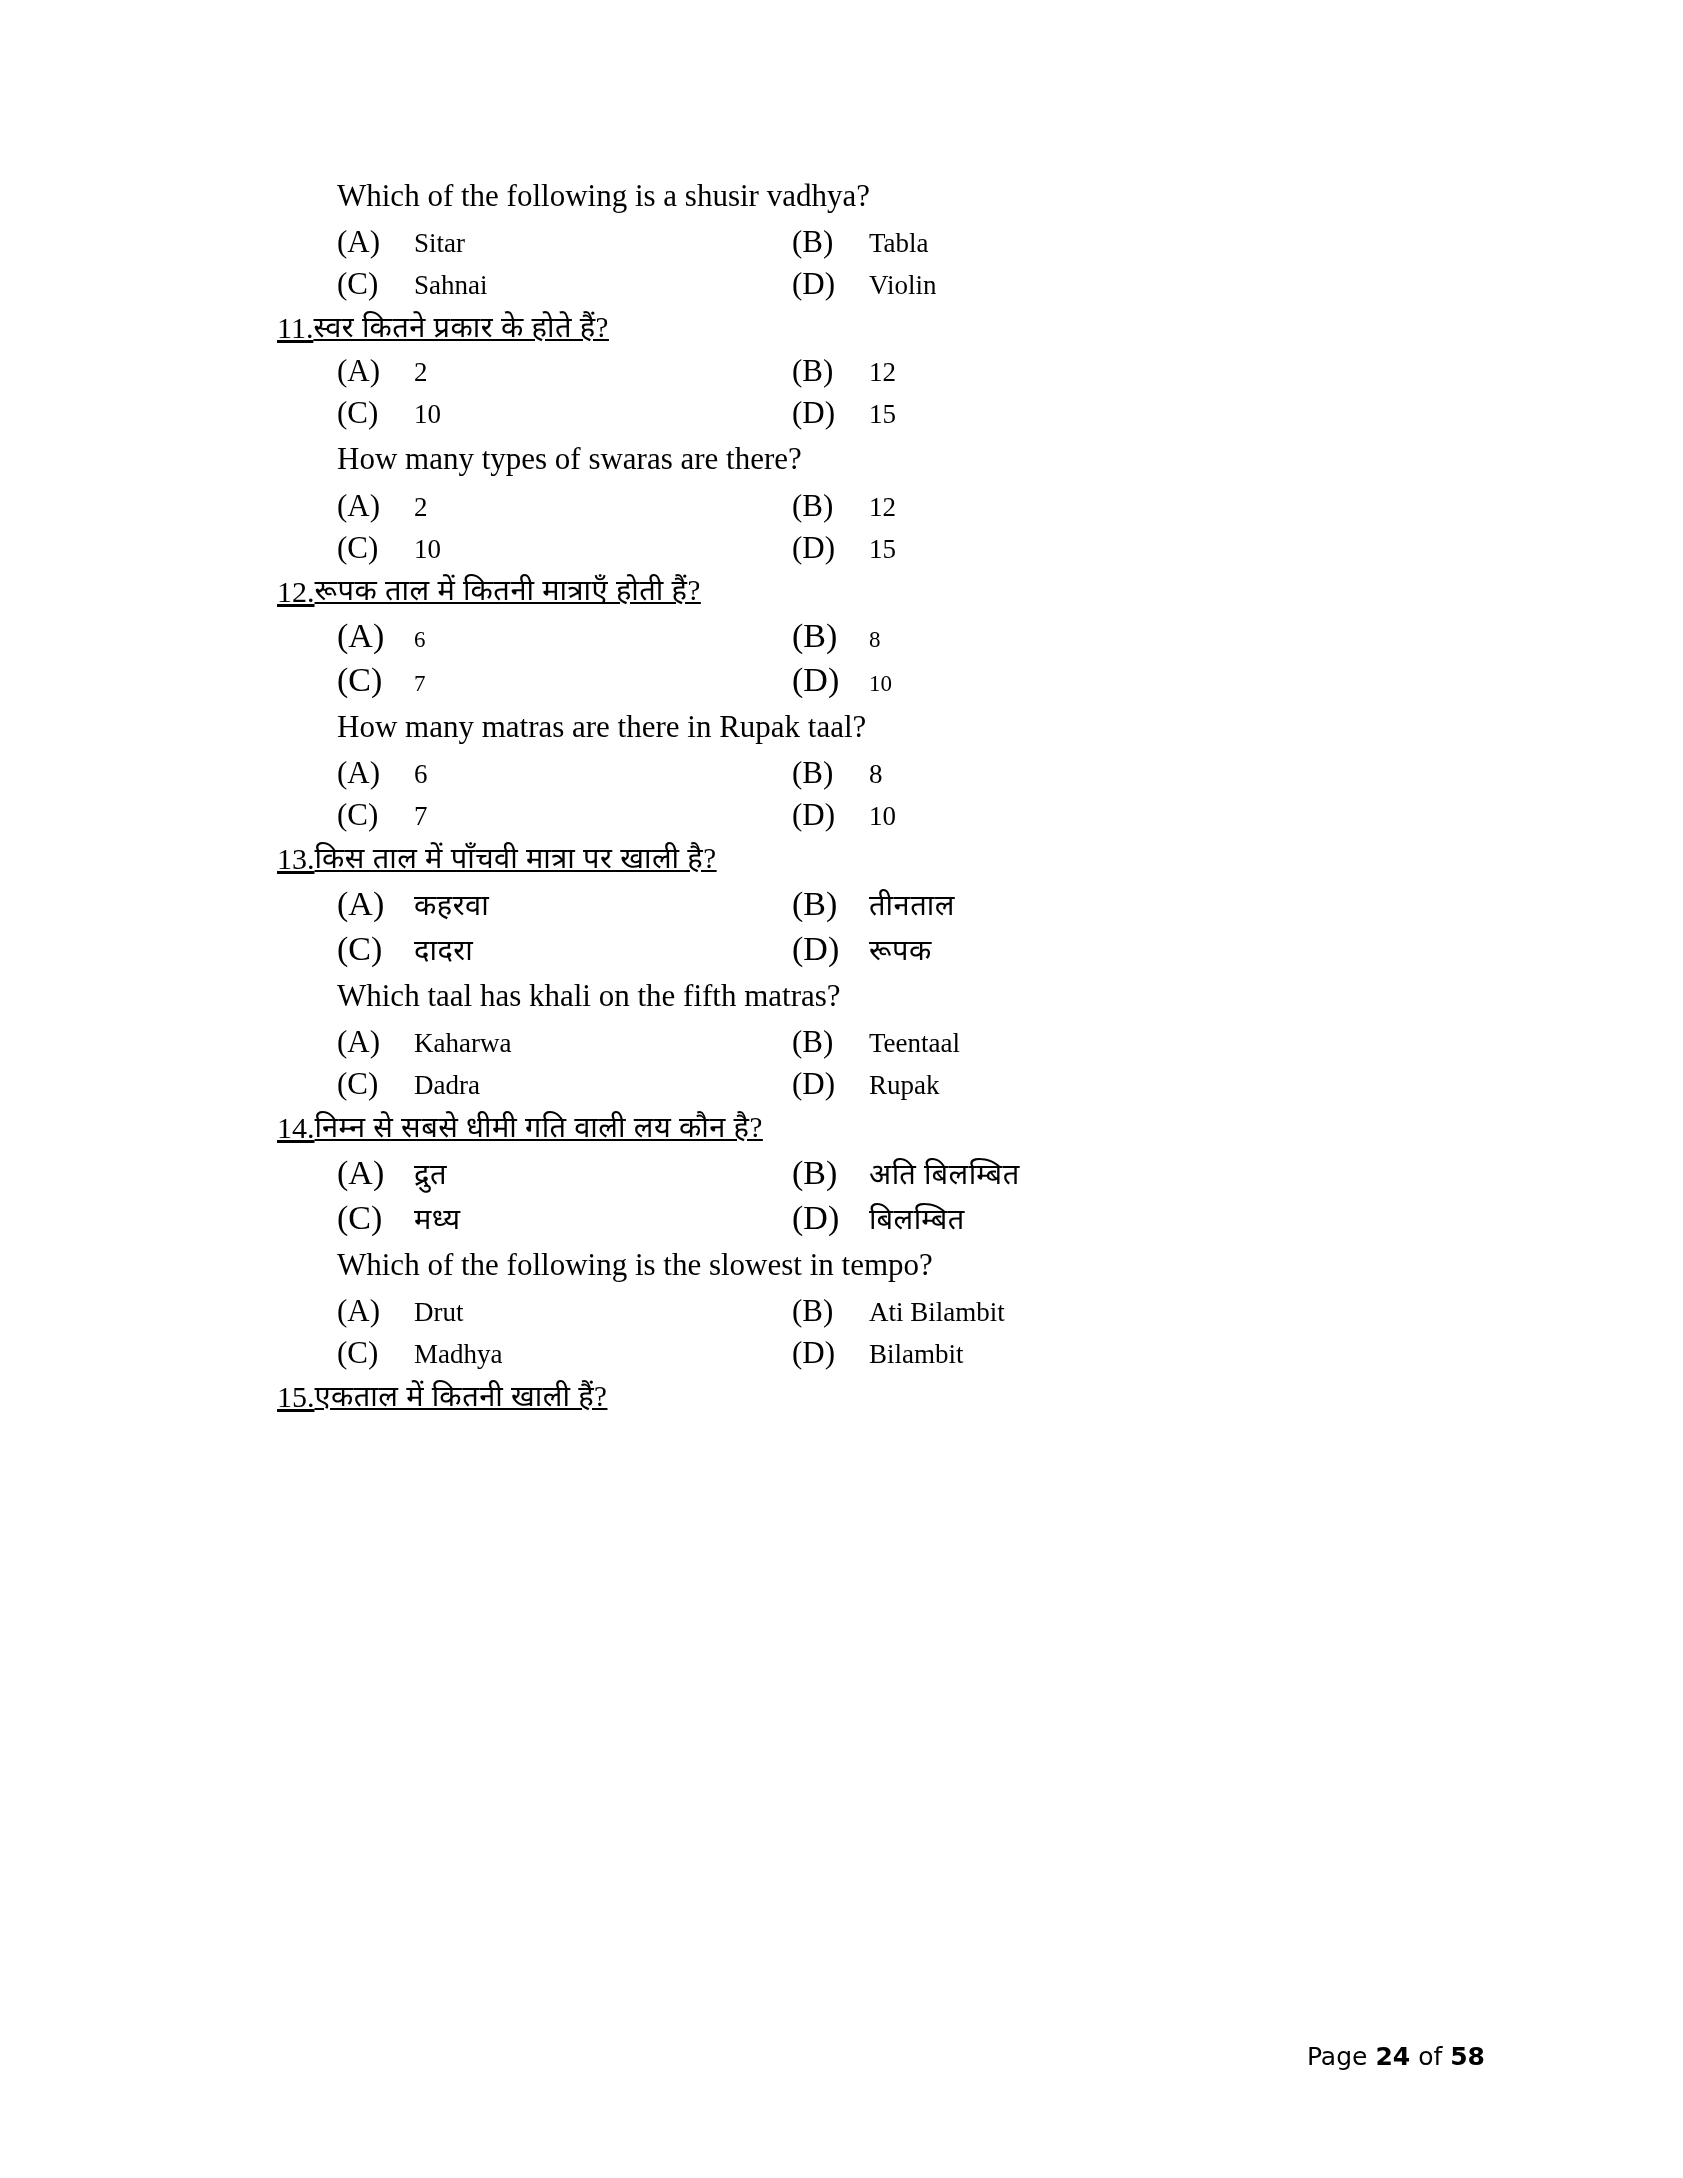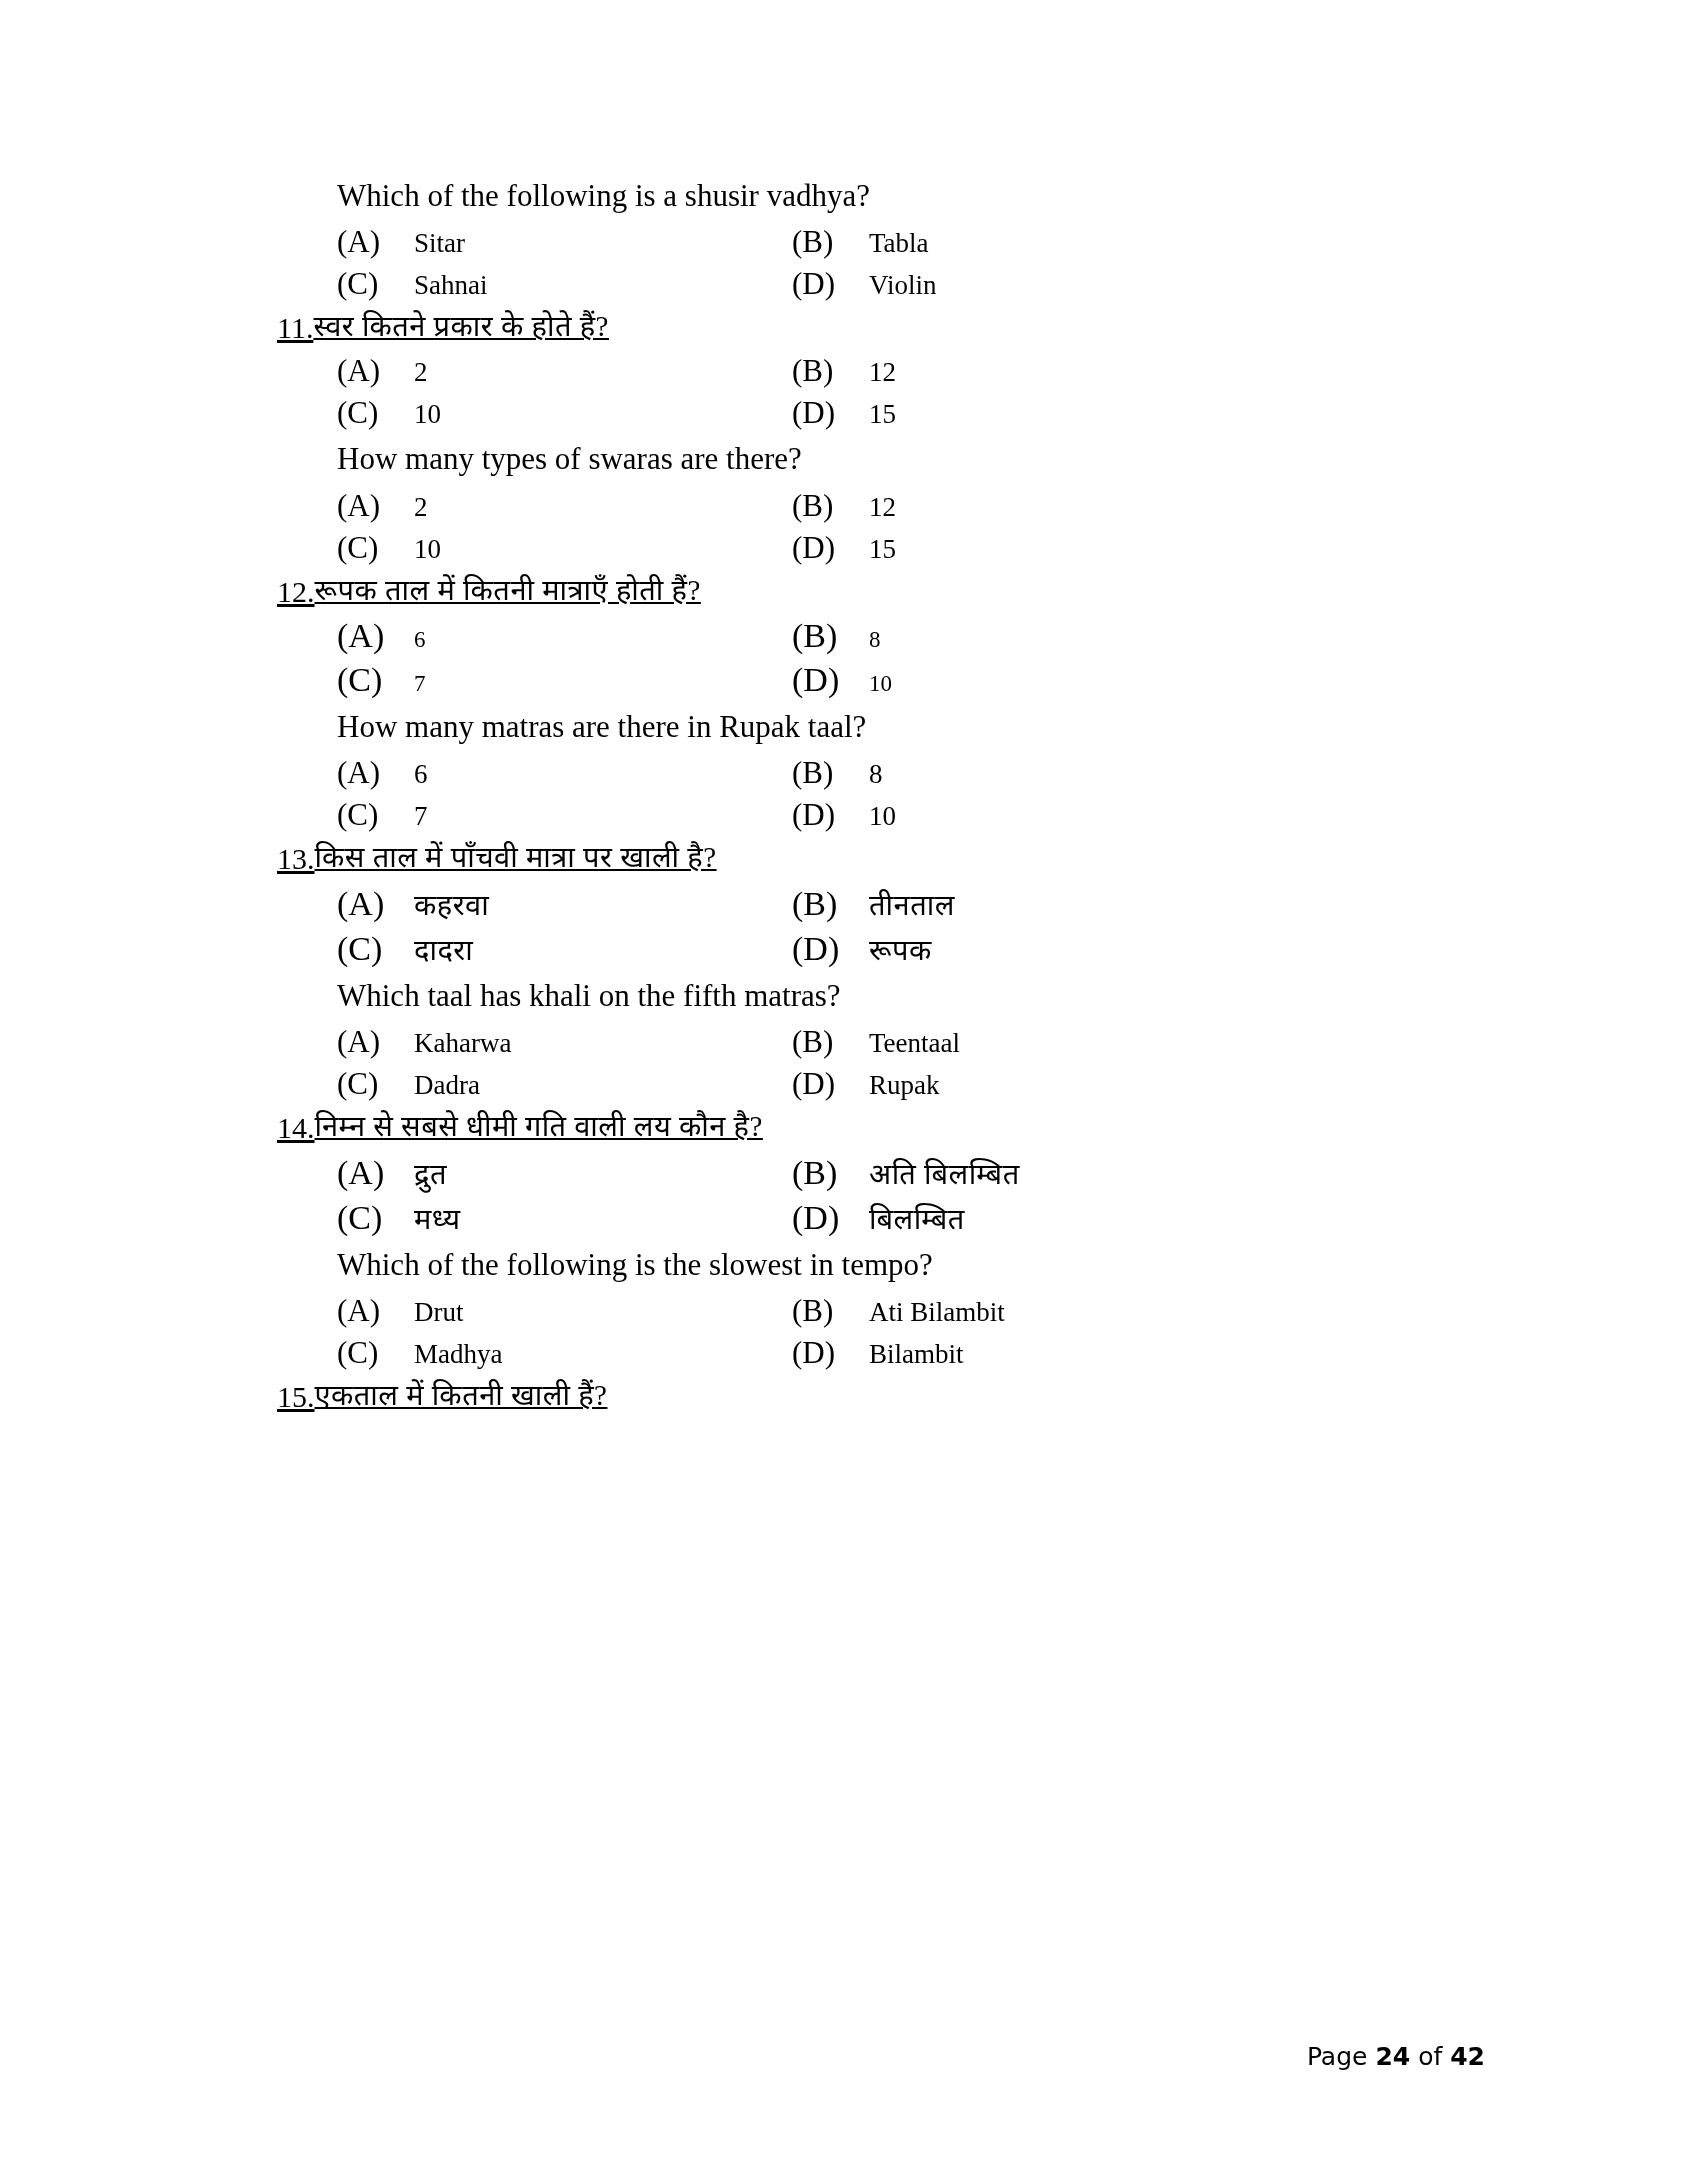--- a/index.html
+++ b/index.html
@@ -22,21 +22,21 @@
   .content {
     position: absolute;
     left: 297px;
     top: 168px;
     width: 1109px;
   }
 
   
   .q-line {
     display: flex;
-    align-items: flex-start;
+    align-items: center;
     margin: 0 0 6px 0;
     font-size: 30px;
     line-height: 1.30;
   }
   .q-line.hindi {
     margin-left: -20px;
     text-decoration: underline;
   }
   .q-num {
     flex: 0 0 auto;
@@ -321,15 +321,15 @@
           <span class="opt-key">(D)</span>
           <span class="opt-val">Bilambit</span>
         </div>
       </div>
       <div class="q-line hindi">
         <span class="q-num">15.</span>
         <span class="q-text-hi">एकताल में कितनी खाली हैं?</span>
       </div>
     </div>
 
-  <div class="footer"><span>Page </span><b>24</b><span> of </span><b>42</b></div>
+  <div class="footer"><span>Page </span><b>24</b><span> of </span><b>58</b></div>
 </div>
 
 
 </body></html>

